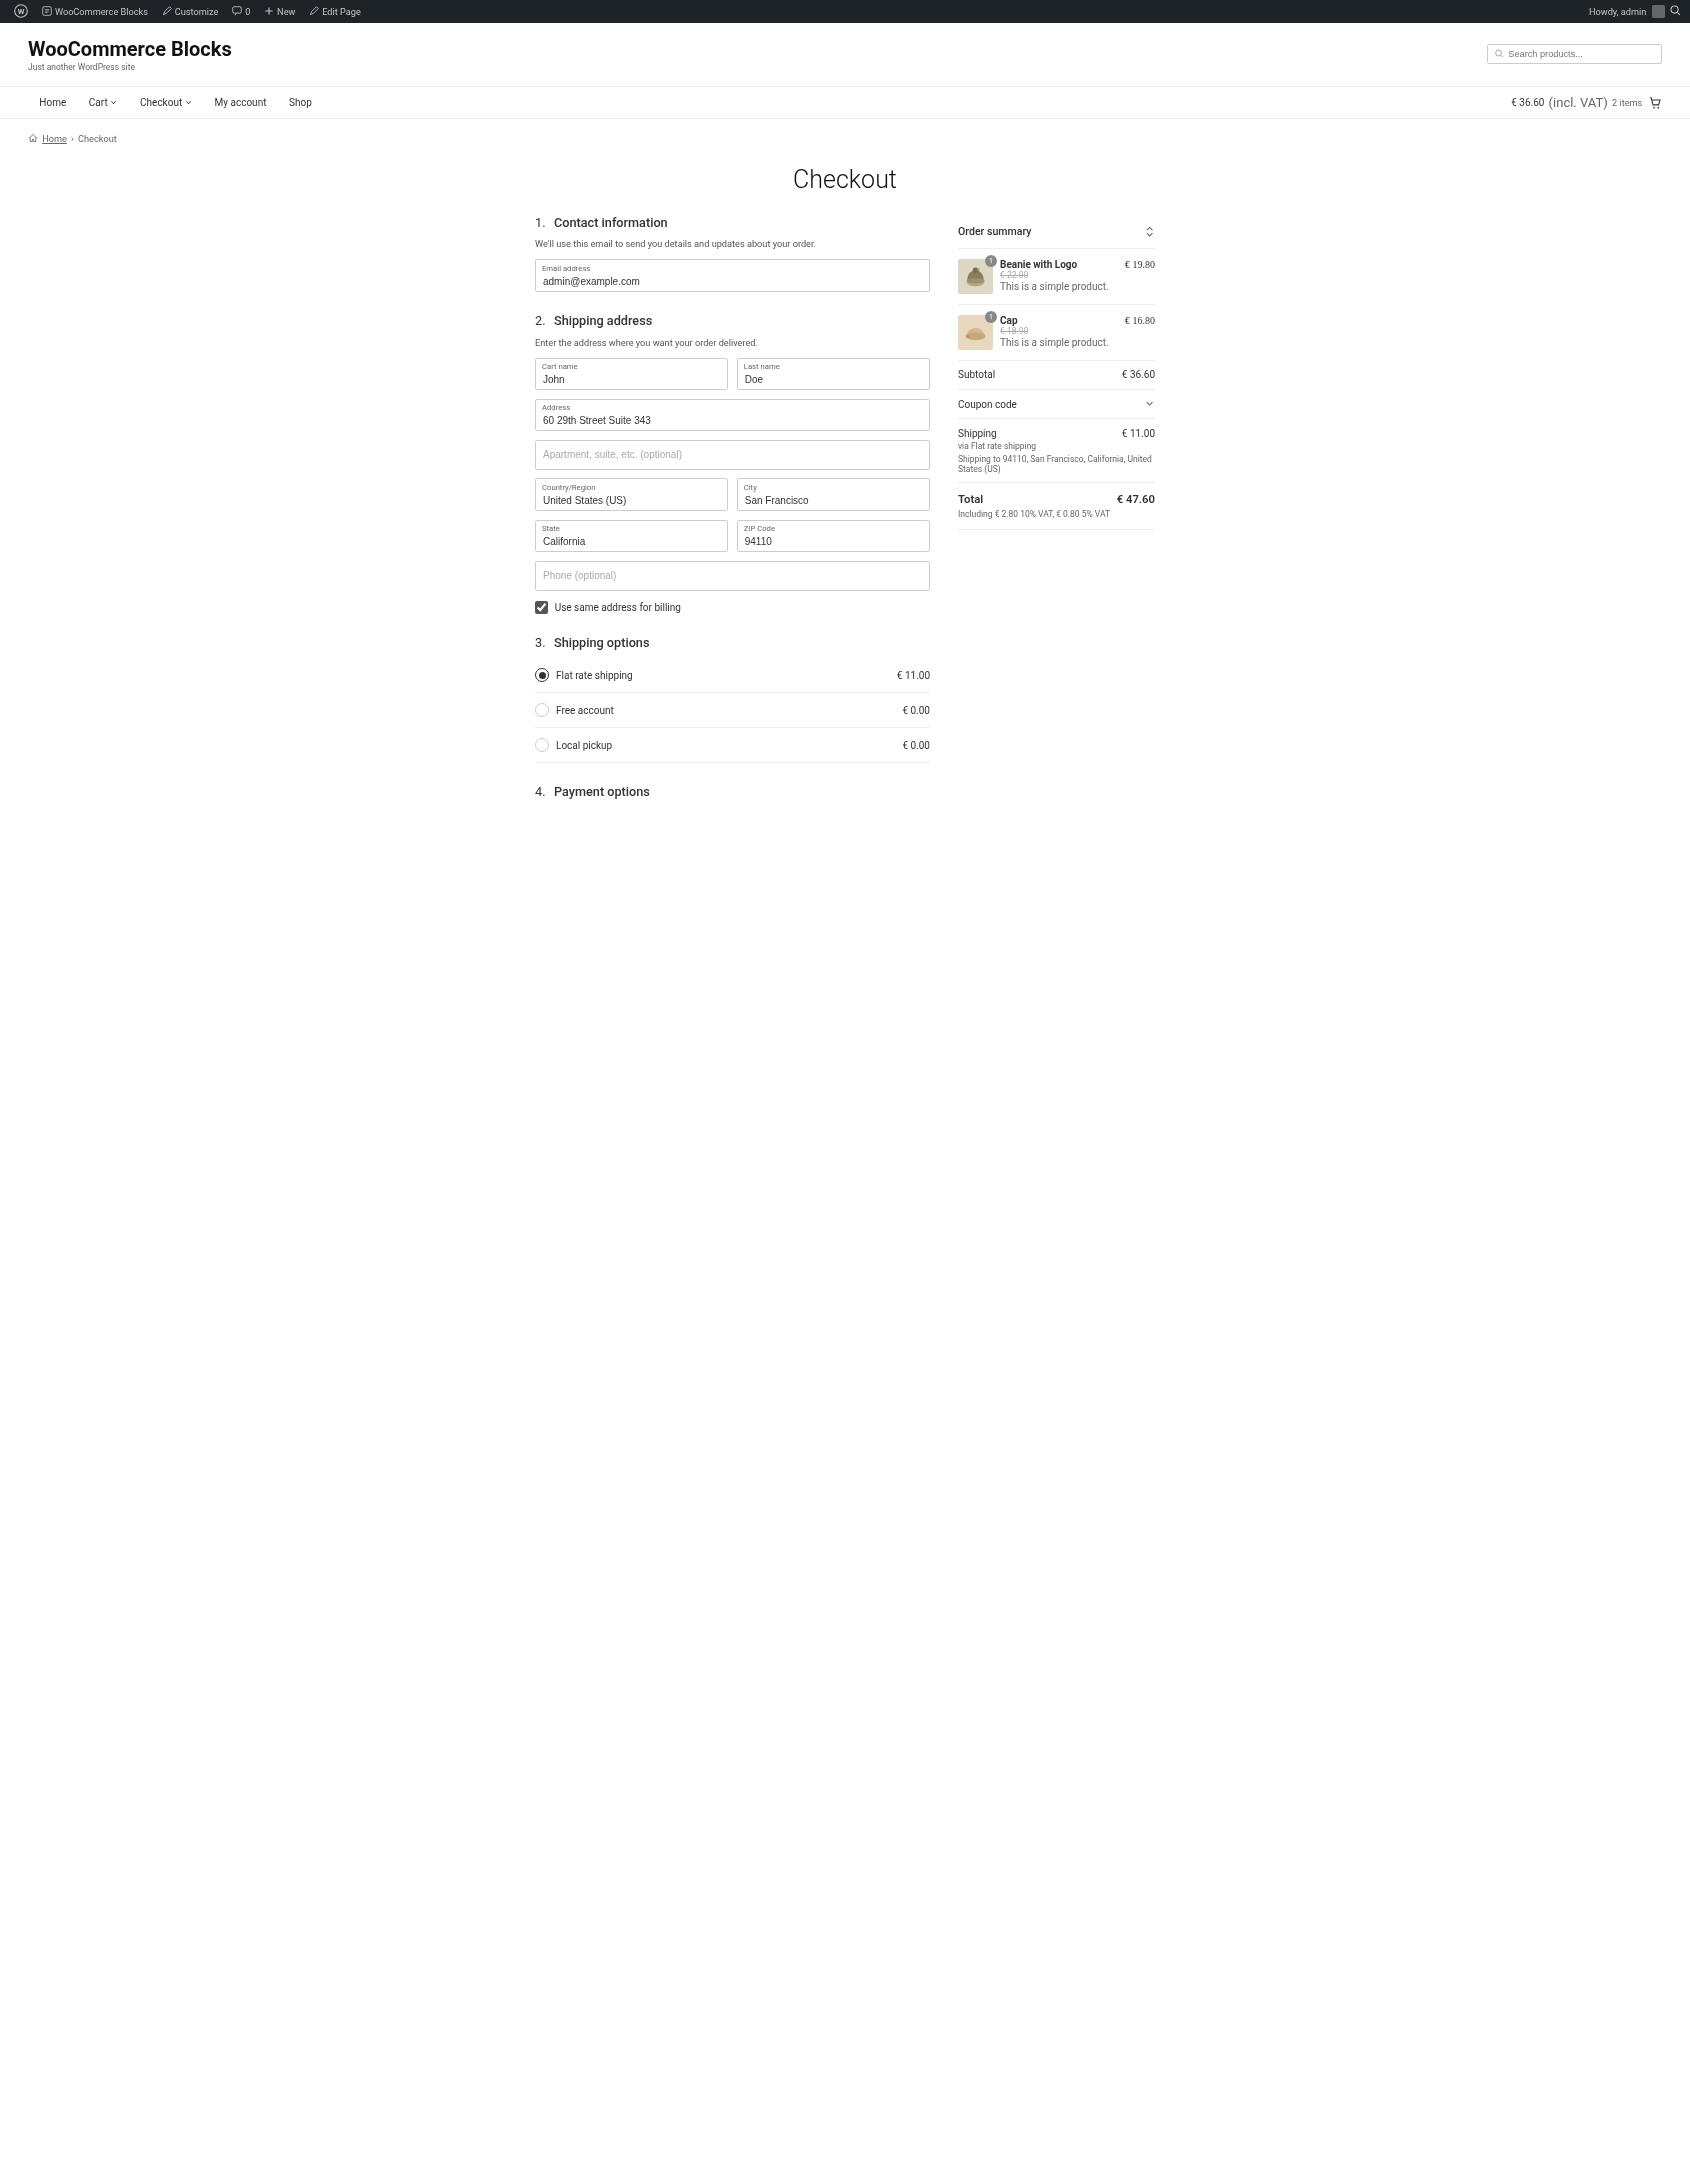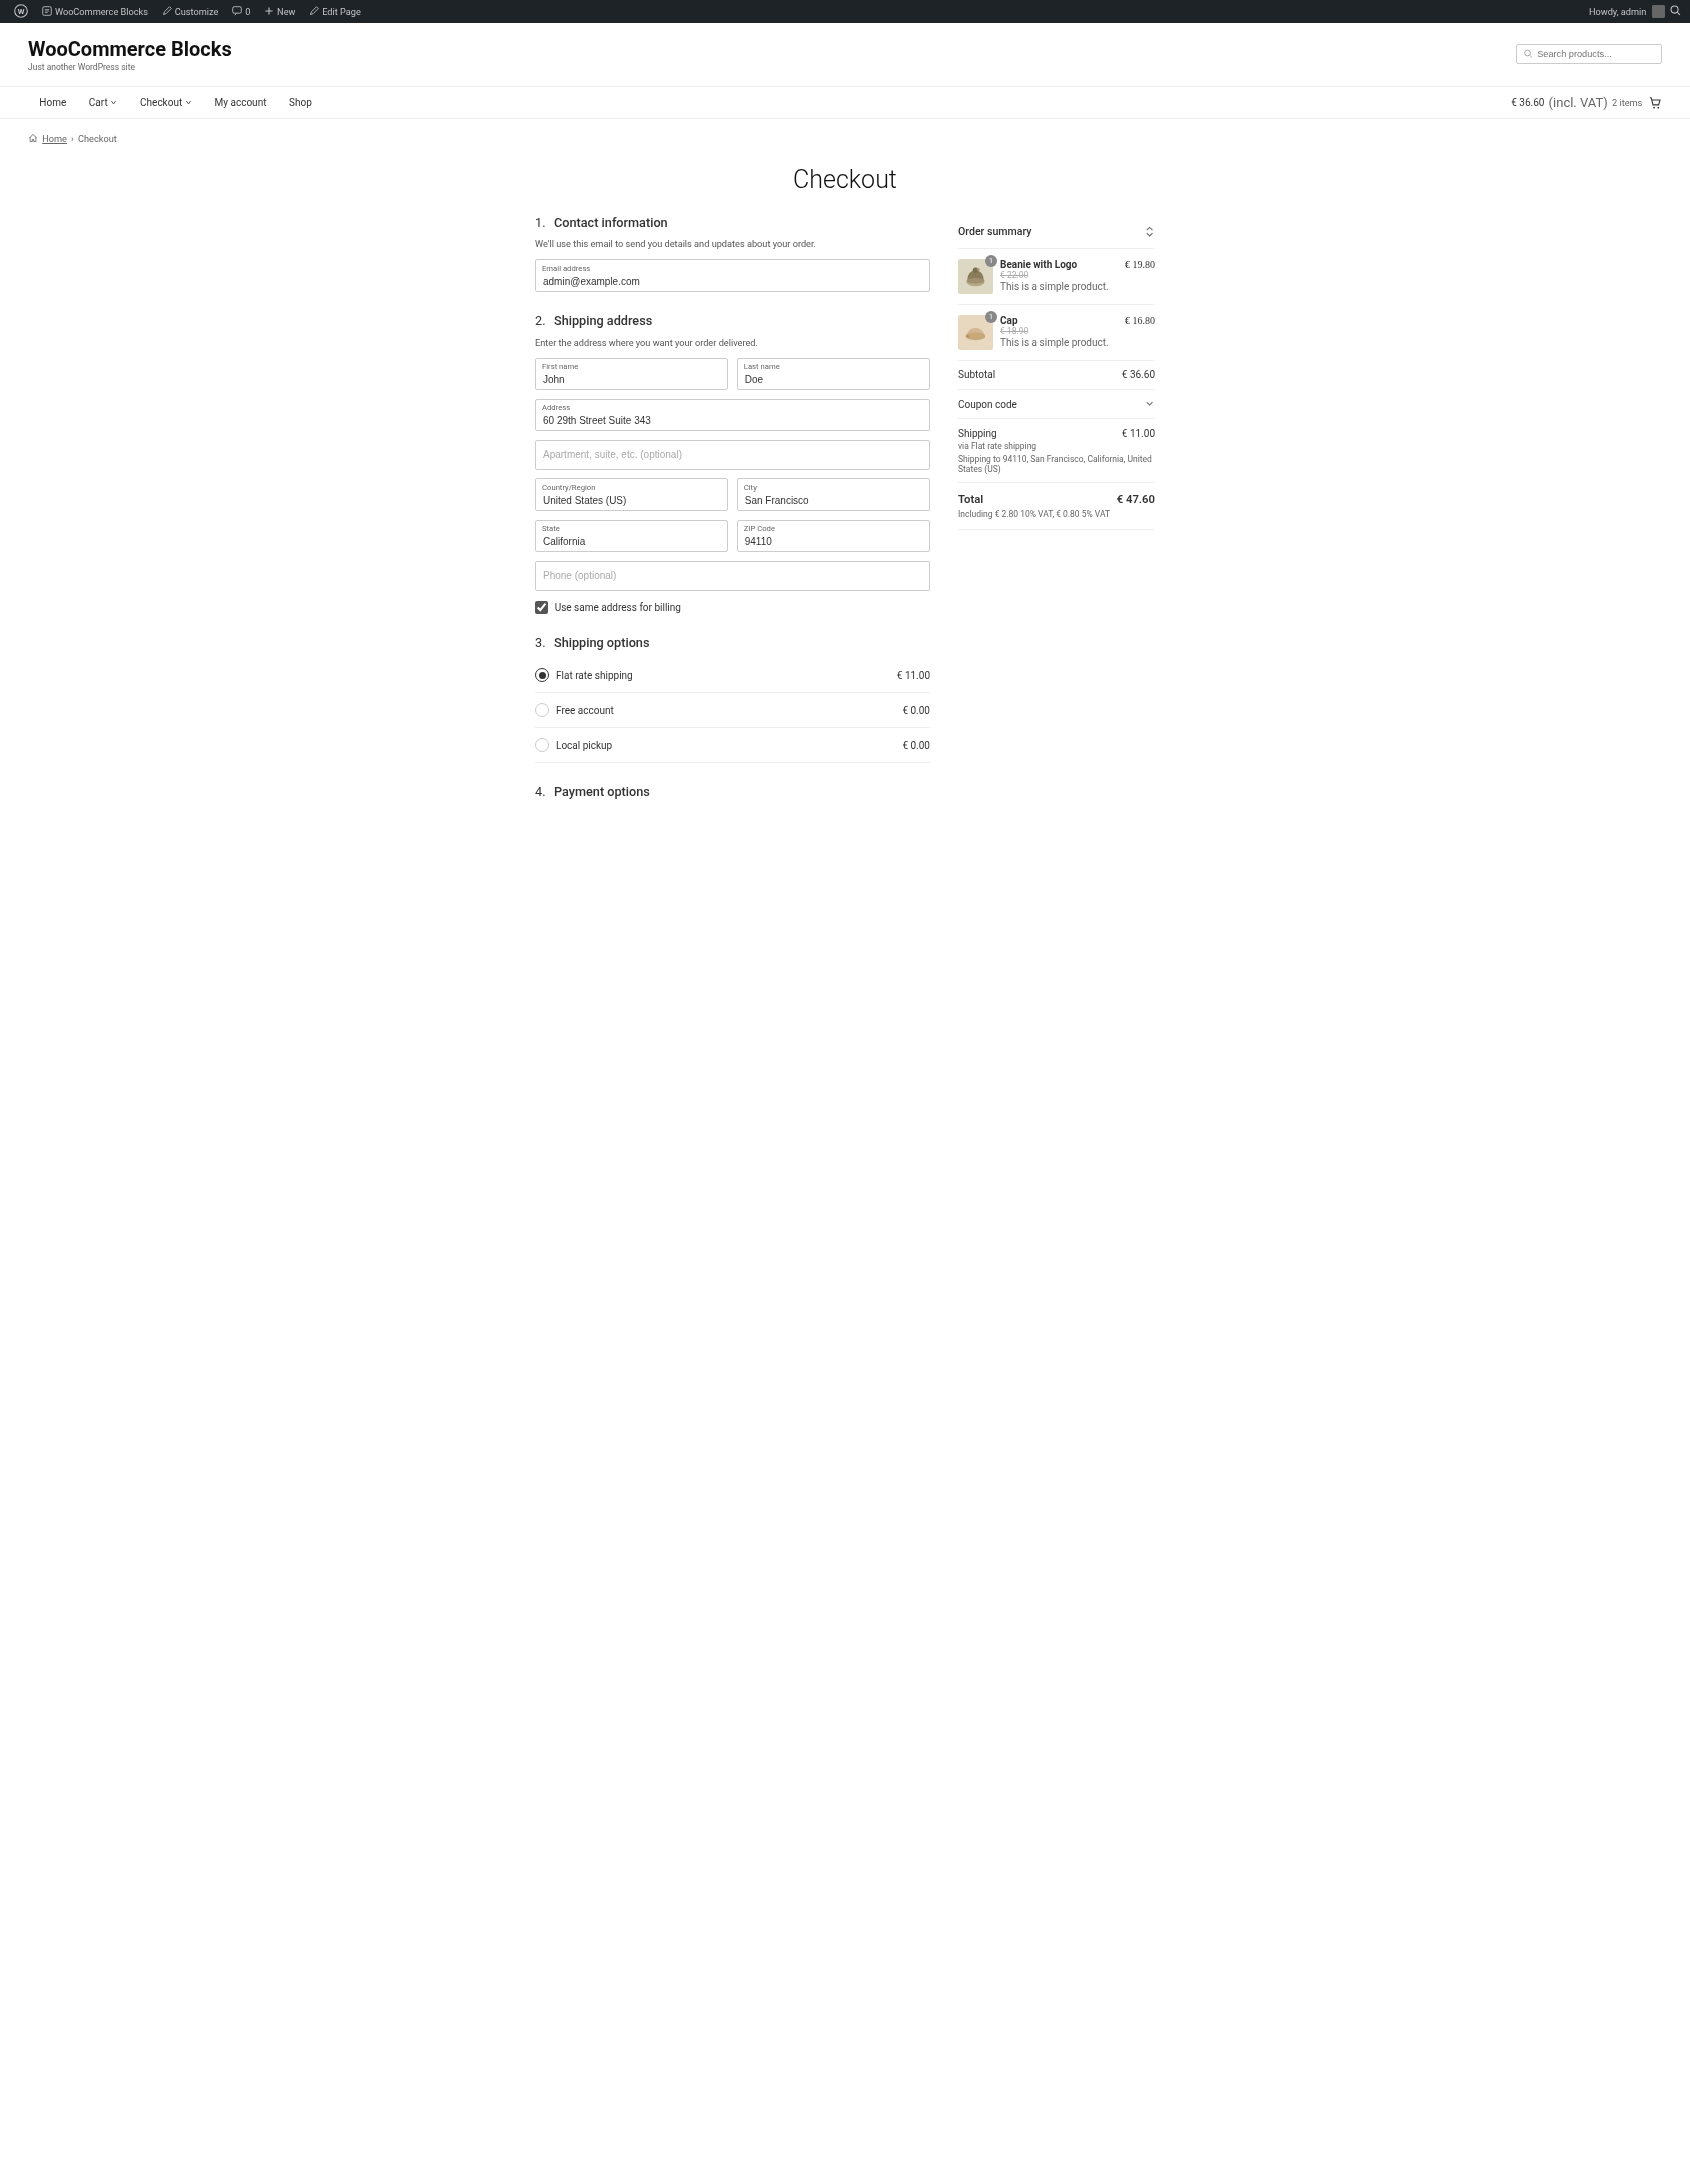--- a/index.html
+++ b/index.html
@@ -43,21 +43,21 @@
     }
     #site-title { font-size: 20px; font-weight: 700; color: #111; }
     #site-tagline { font-size: 8.5px; color: #666; margin-top: 1.4px; }
     #search-box {
       display: flex;
       align-items: center;
       border: 0.7px solid #ccc;
       border-radius: 2.1px;
       padding: 4.2px 7px;
       gap: 4.2px;
-      width: 146px;
+      width: 175px;
     }
     #search-box input {
       border: none;
       outline: none;
       font-size: 9.2px;
       color: #666;
       width: 100%;
       background: transparent;
     }
 
@@ -463,21 +463,21 @@
 
     <div class="checkout-section">
       <div class="section-header">
         <span class="section-number">2.</span>
         <span class="section-title">Shipping address</span>
       </div>
       <p class="section-desc">Enter the address where you want your order delivered.</p>
 
       <div class="form-row">
         <div class="form-field">
-          <label>First name</label>
+          <label>Cart name</label>
           <input type="text" value="John" style="">
         </div>
         <div class="form-field">
           <label>Last name</label>
           <input type="text" value="Doe" style="">
         </div>
       </div>
 
       <div class="form-field full-row">
         <label>Address</label>

